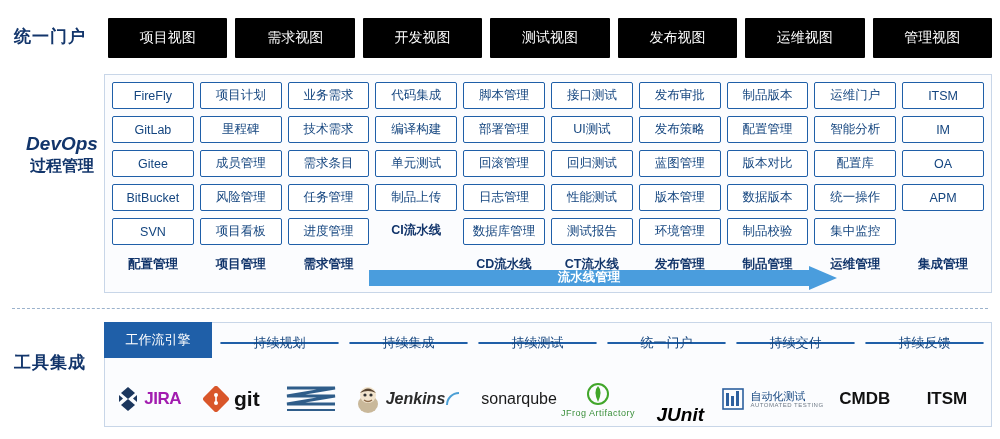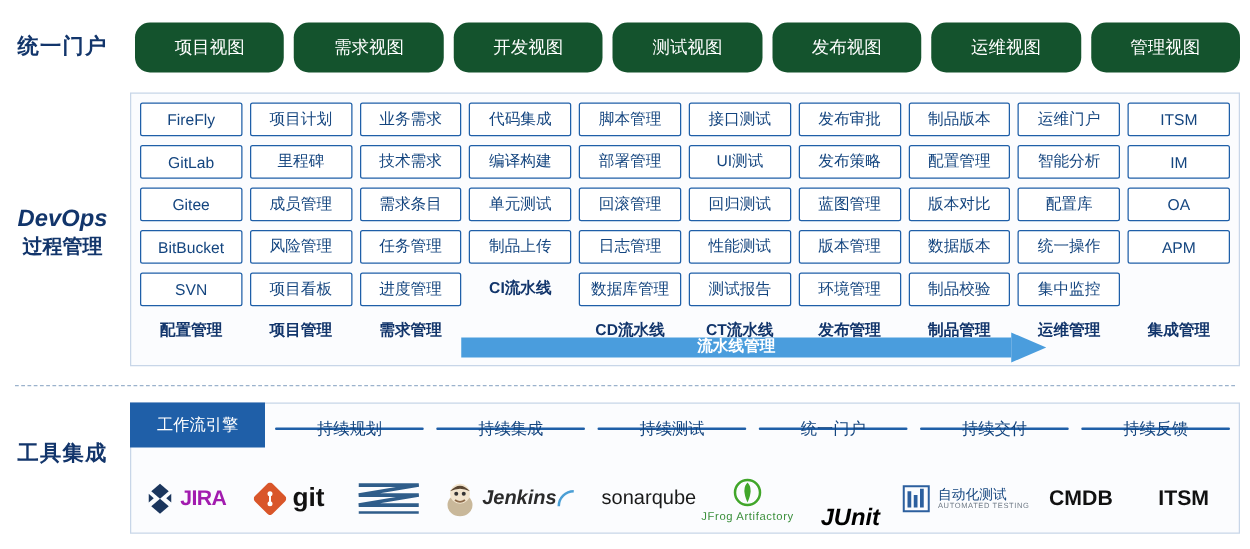--- a/index.html
+++ b/index.html
@@ -24,44 +24,44 @@
   .row-label {
     position: absolute;
     left: 0;
     width: 100px;
     text-align: center;
     color: #12356b;
     font-weight: bold;
     line-height: 1.25;
   }
   #label-portal { top: 26px; font-size: 17px; letter-spacing: 1px; }
-  #label-devops { top: 164px; font-size: 17px; }
+  #label-devops { top: 132px; font-size: 17px; padding-left: 12px; }
   #label-devops .en { font-style: italic; font-size: 19px; display: block; }
   #label-devops .cn { display: block; font-size: 16px; }
   #label-tools { top: 352px; font-size: 17px; letter-spacing: 1px; }
 
   
   .portal-row {
     position: absolute;
     left: 108px;
     top: 18px;
     width: 884px;
     height: 40px;
     display: flex;
     gap: 8px;
   }
   .portal-btn {
     flex: 1;
-    background: #14532d;
+    background: #000000;
     color: #ffffff;
     font-size: 14px;
     display: flex;
     align-items: center;
     justify-content: center;
-    border-radius: 12px;
+    border-radius: 1px;
   }
 
   
   .devops-panel {
     position: absolute;
     left: 104px;
     top: 74px;
     width: 888px;
     height: 219px;
     border: 1px solid #c8d6e8;

